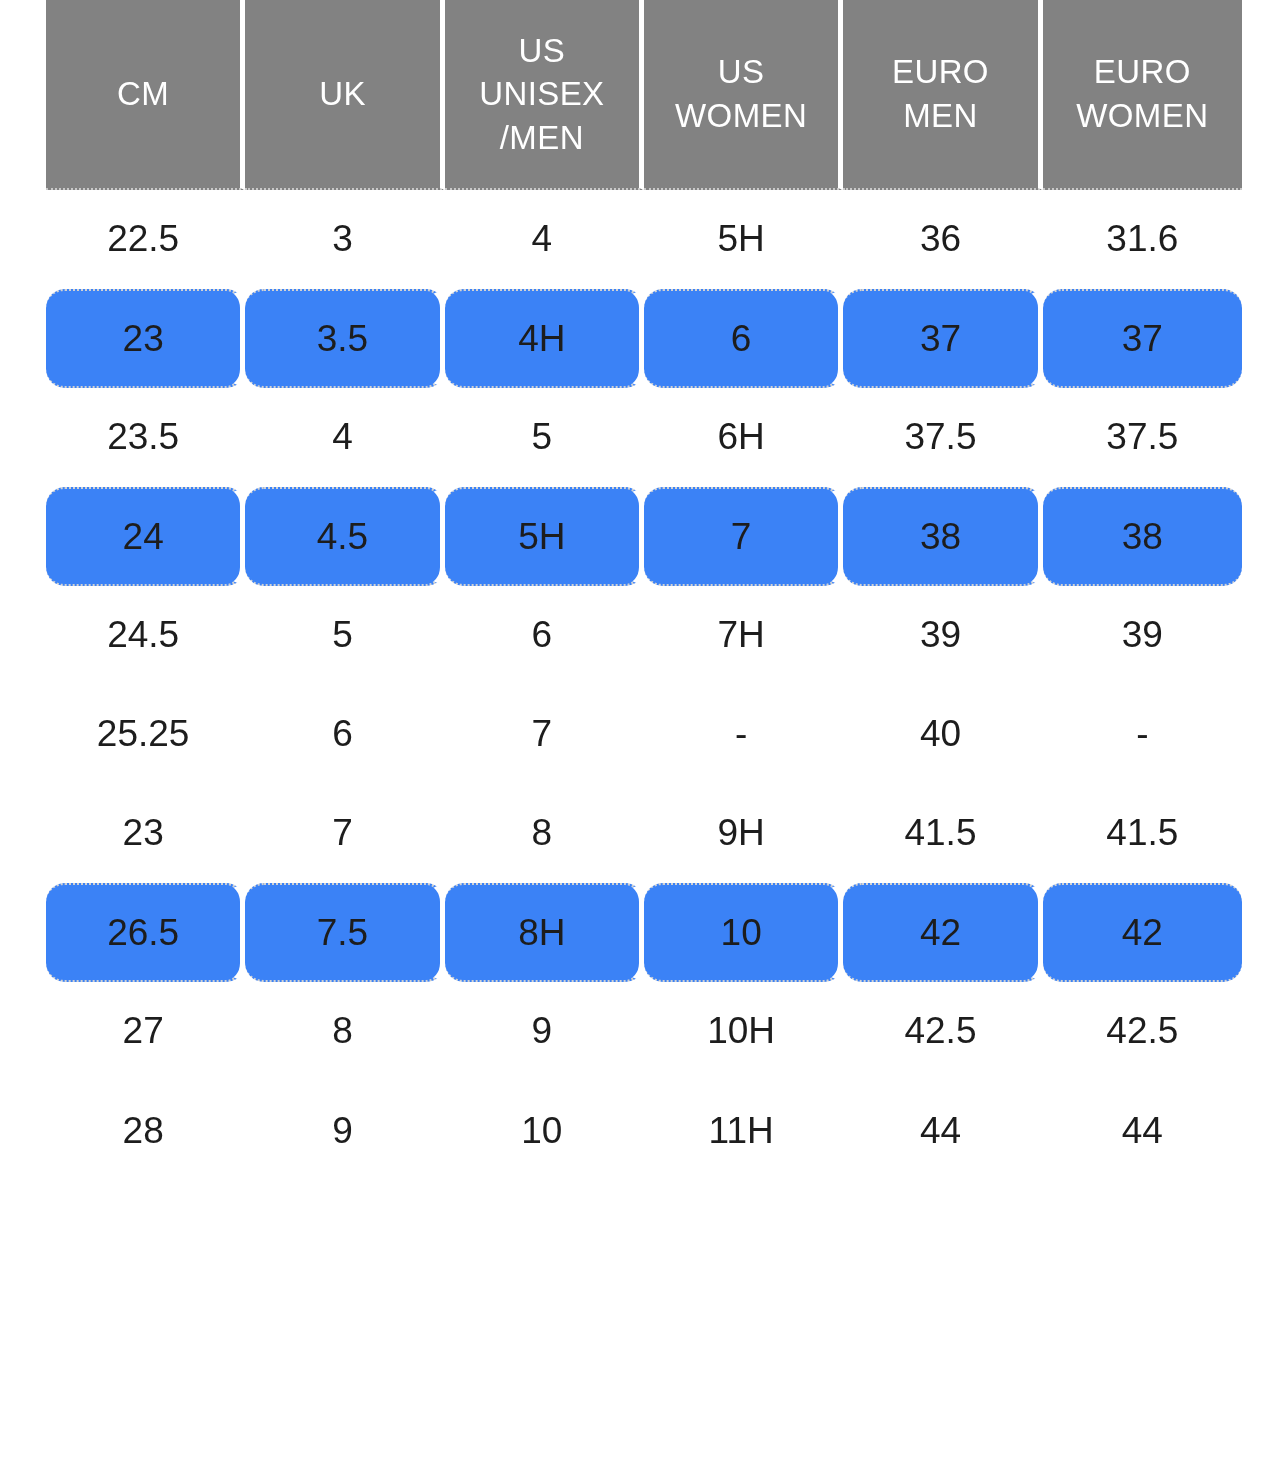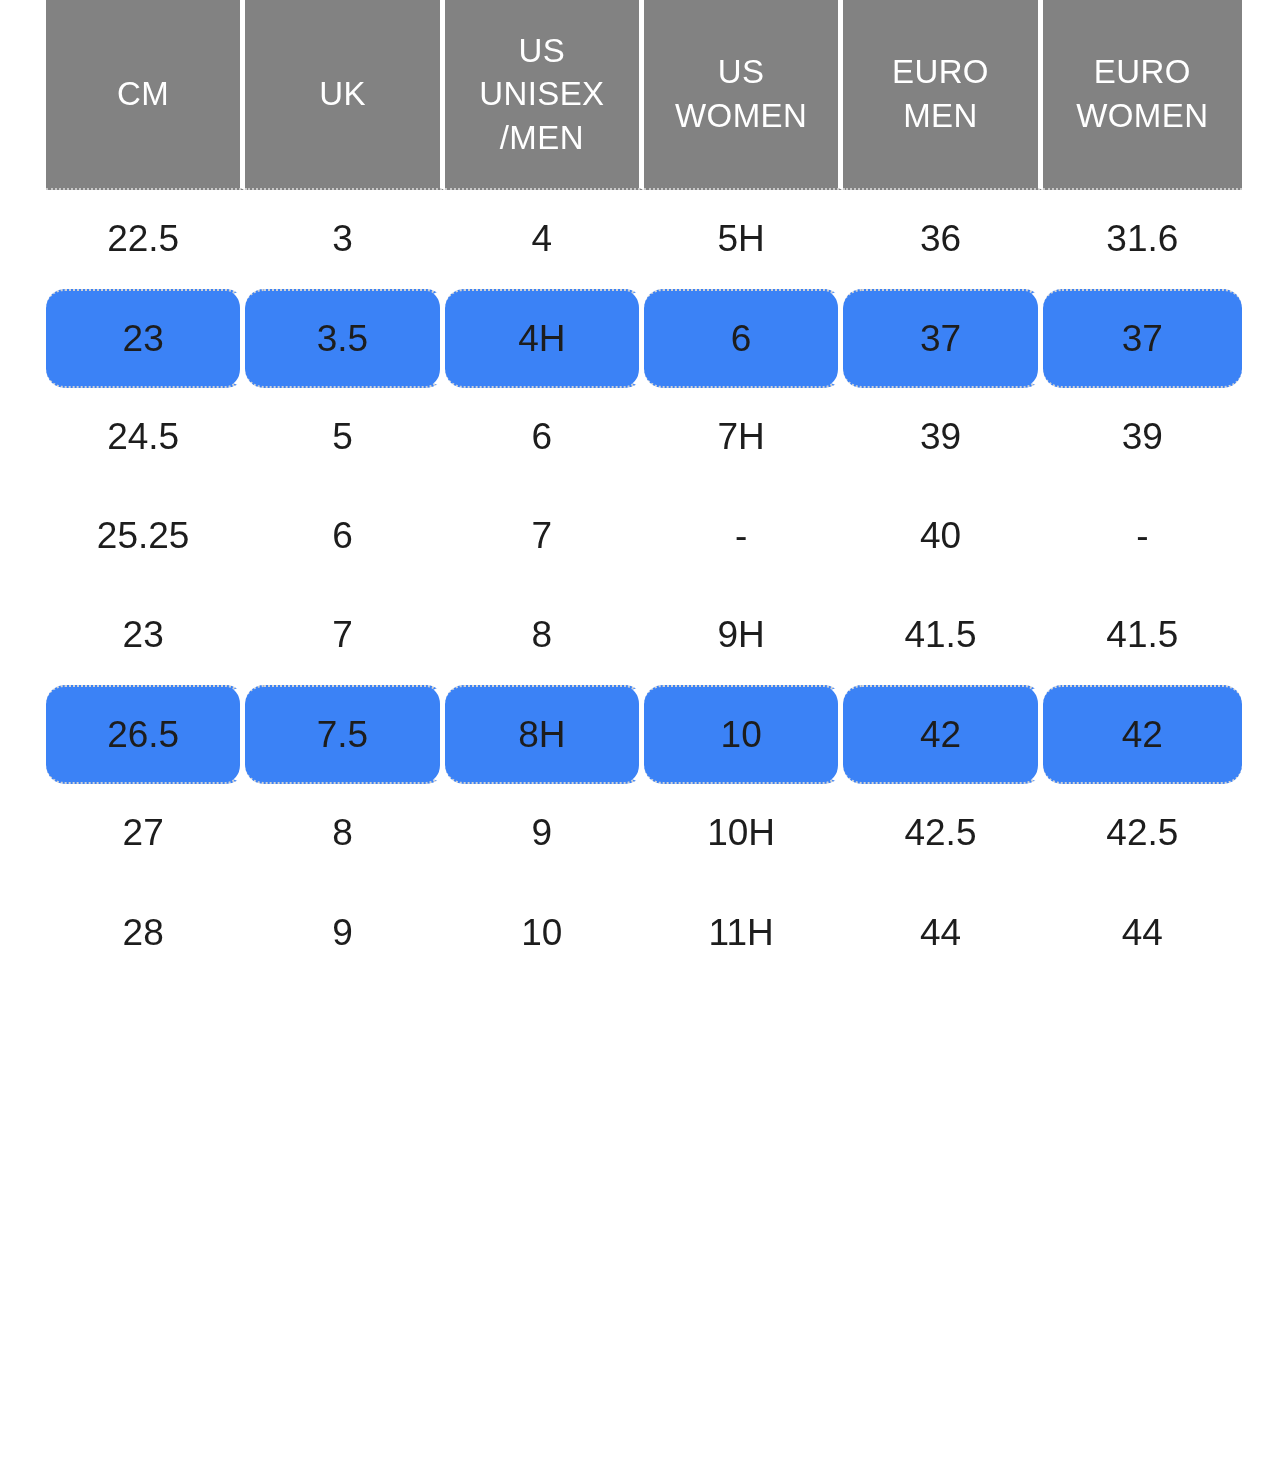--- a/index.html
+++ b/index.html
@@ -105,20 +105,36 @@
         </tr>
         <tr class="striped">
           <td>23</td>
           <td>3.5</td>
           <td>4H</td>
           <td>6</td>
           <td>37</td>
           <td>37</td>
         </tr>
         <tr class="plain">
+          <td>23.5</td>
+          <td>4</td>
+          <td>5</td>
+          <td>6H</td>
+          <td>37.5</td>
+          <td>37.5</td>
+        </tr>
+        <tr class="striped">
+          <td>24</td>
+          <td>4.5</td>
+          <td>5H</td>
+          <td>7</td>
+          <td>38</td>
+          <td>38</td>
+        </tr>
+        <tr class="plain">
           <td>24.5</td>
           <td>5</td>
           <td>6</td>
           <td>7H</td>
           <td>39</td>
           <td>39</td>
         </tr>
         <tr class="plain">
           <td>25.25</td>
           <td>6</td>

